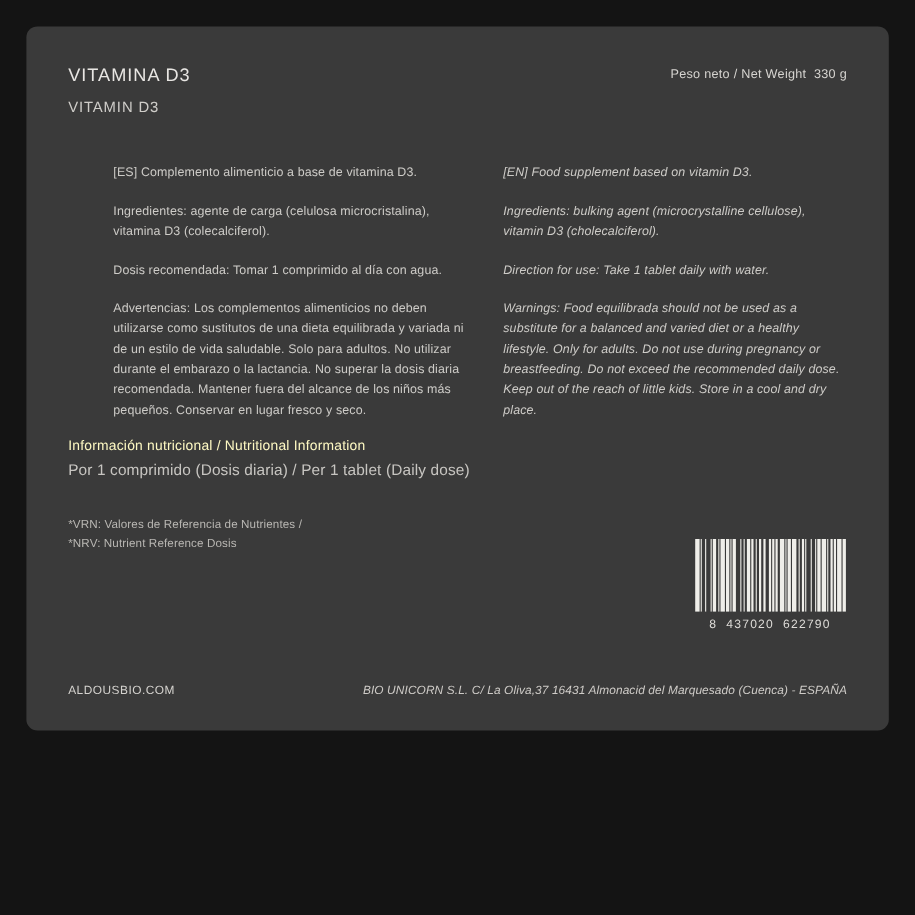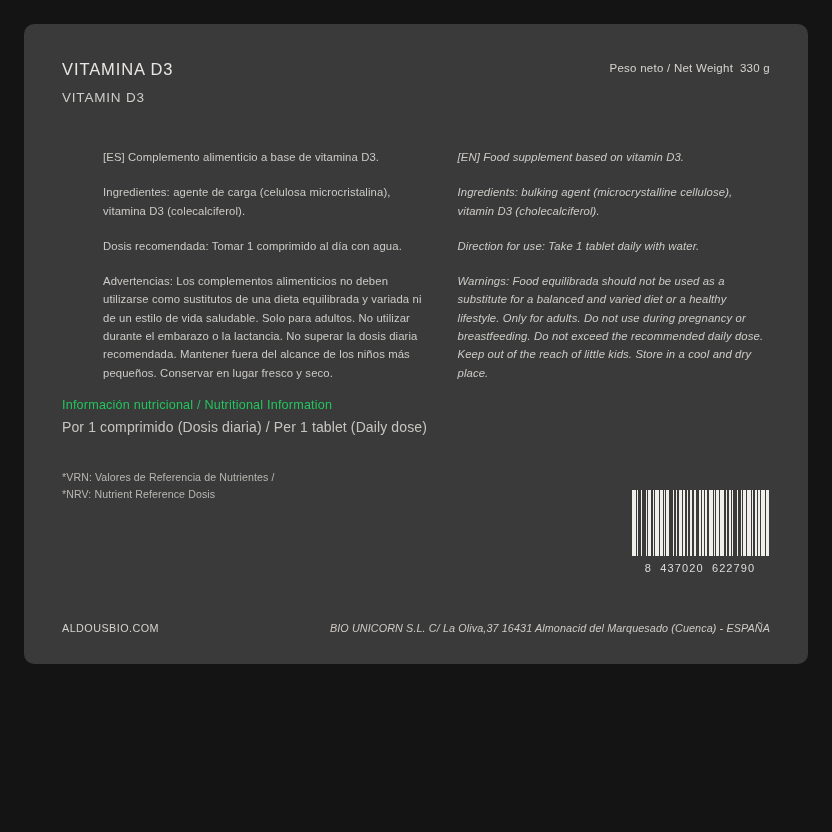--- a/index.html
+++ b/index.html
@@ -92,21 +92,21 @@
 
   
   .nutrition {
     position: absolute;
     top: 338px;
     left: 0;
     right: 0;
   }
   .nutri-title {
     font-size: 12.6px;
-    color: #22c55e;
+    color: #fef9c3;
     letter-spacing: 0.2px;
     line-height: 1.5;
   }
   .nutri-sub {
     font-size: 14px;
     color: #c7c5c1;
     letter-spacing: 0.12px;
     line-height: 1.55;
     margin-top: 2px;
   }

